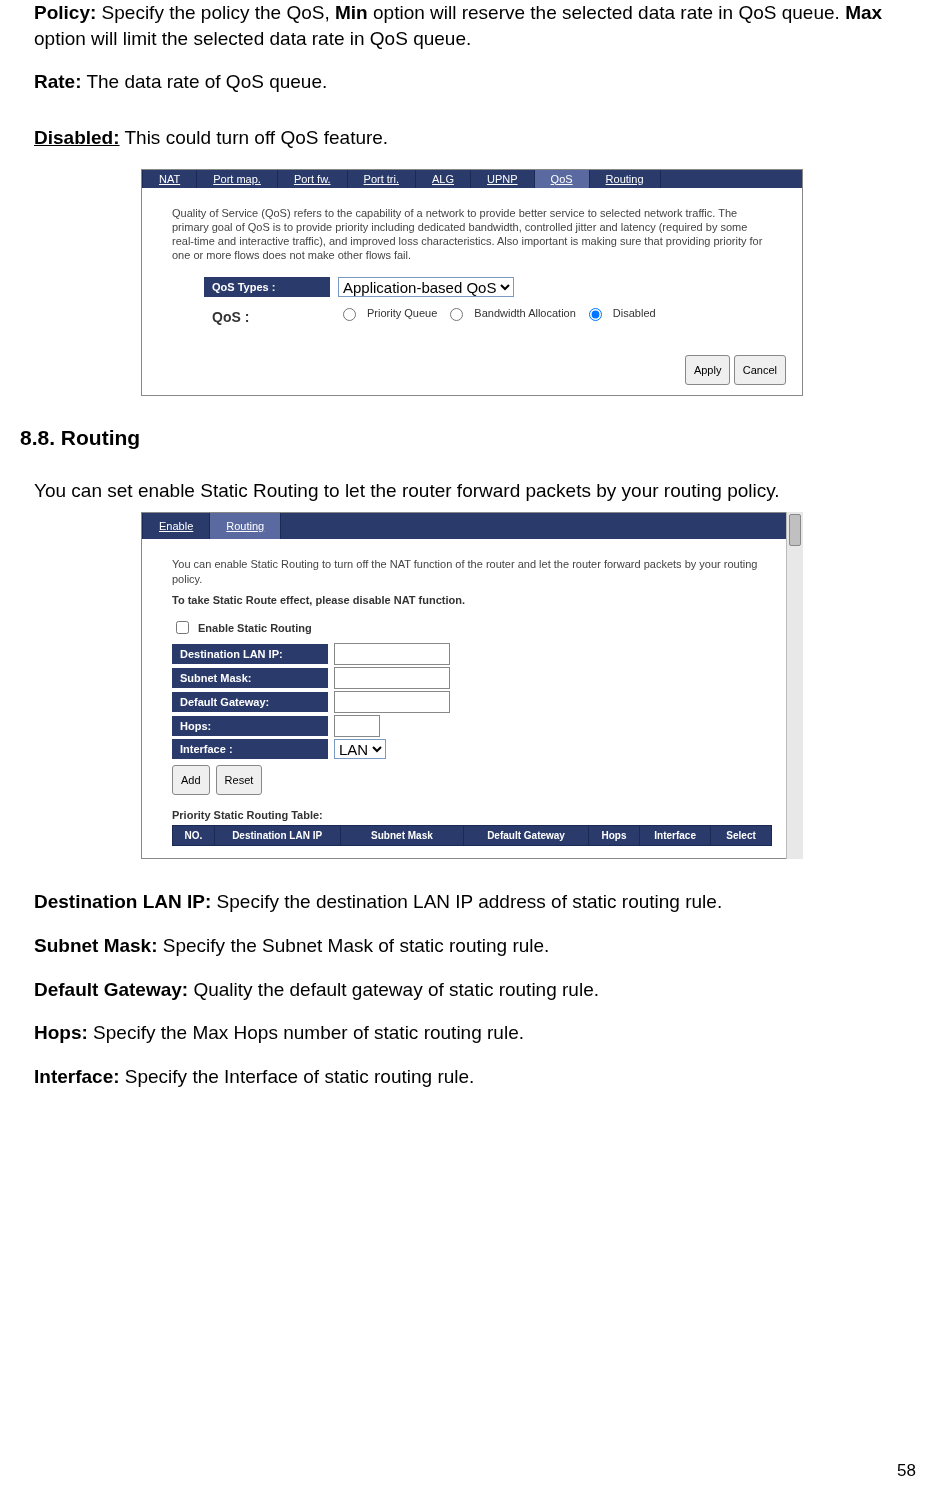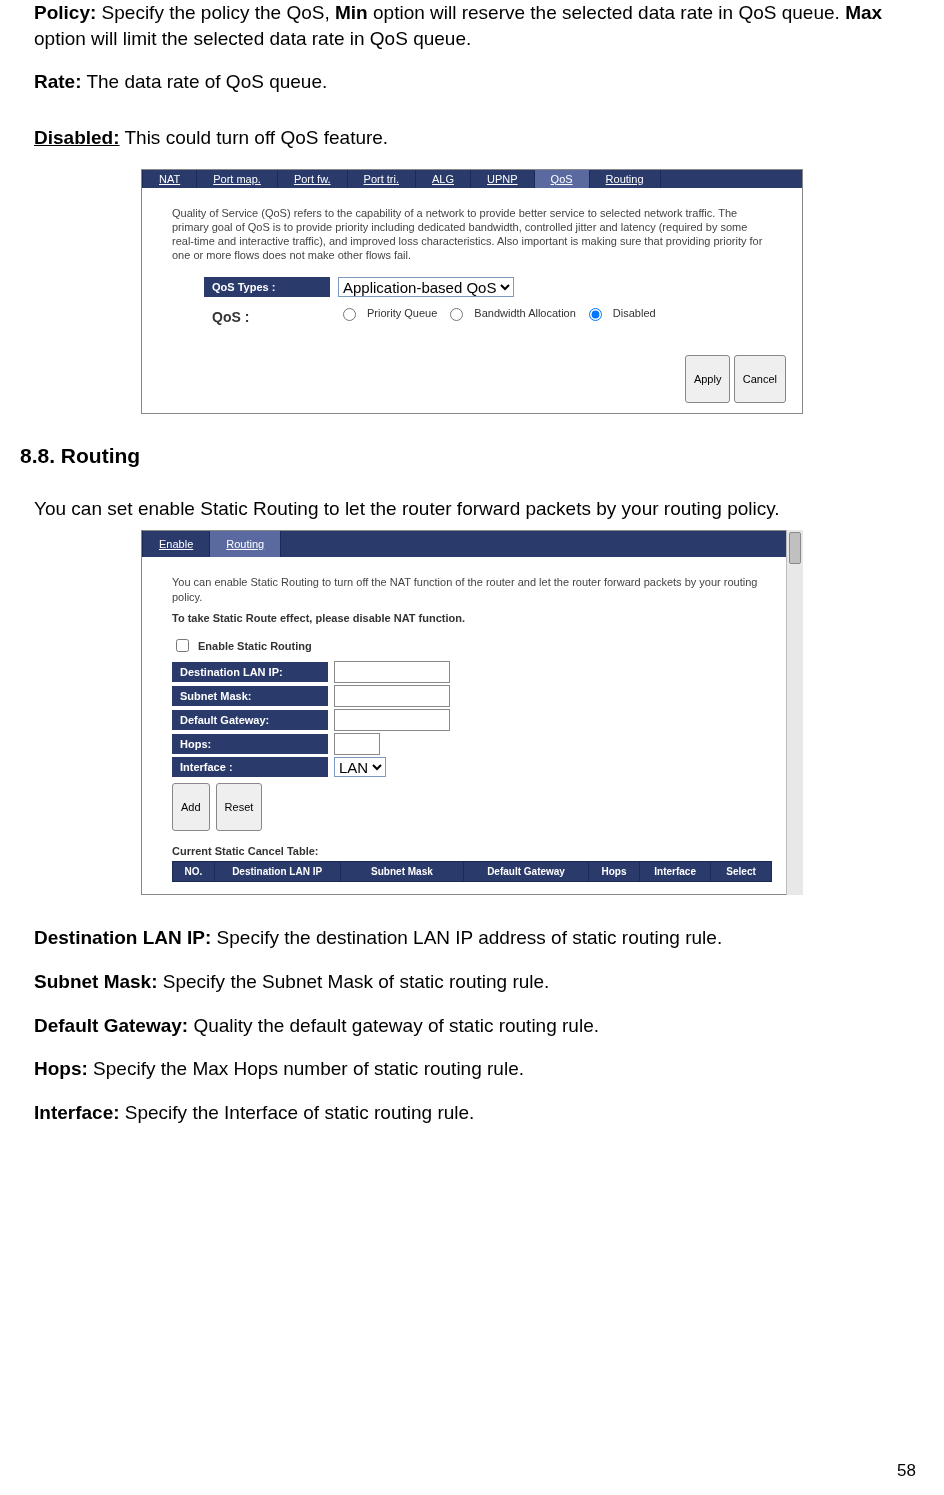--- a/index.html
+++ b/index.html
@@ -112,21 +112,21 @@
     align-items: center;
     gap: 8px;
     font-size: 11px;
   }
   .btnrow {
     text-align: right;
     padding: 6px 16px 10px 0;
   }
   button.win {
     font-size: 11px;
-    padding: 17px 8px;
+    padding: 8px 8px;
     background: #efefef;
     border: 1px solid #888;
     border-radius: 3px;
     cursor: pointer;
   }
 
   
   .panel2 { width: 660px; }
   .tabs2 {
     background: #2a3a6b;
@@ -326,21 +326,21 @@
           <select style="margin-left:6px">
             <option>LAN</option>
           </select>
         </div>
 
         <div class="btl">
           <button class="win">Add</button>
           <button class="win">Reset</button>
         </div>
 
-        <div class="tbltitle">Current Static Cancel Table:</div>
+        <div class="tbltitle">Priority Static Routing Table:</div>
         <table class="rt">
           <tbody>
               <tr>
             <th style="width:30px">NO.</th>
             <th style="width:120px">Destination LAN IP</th>
             <th style="width:120px">Subnet Mask</th>
             <th style="width:120px">Default Gateway</th>
             <th style="width:40px">Hops</th>
             <th style="width:60px">Interface</th>
             <th style="width:50px">Select</th>

